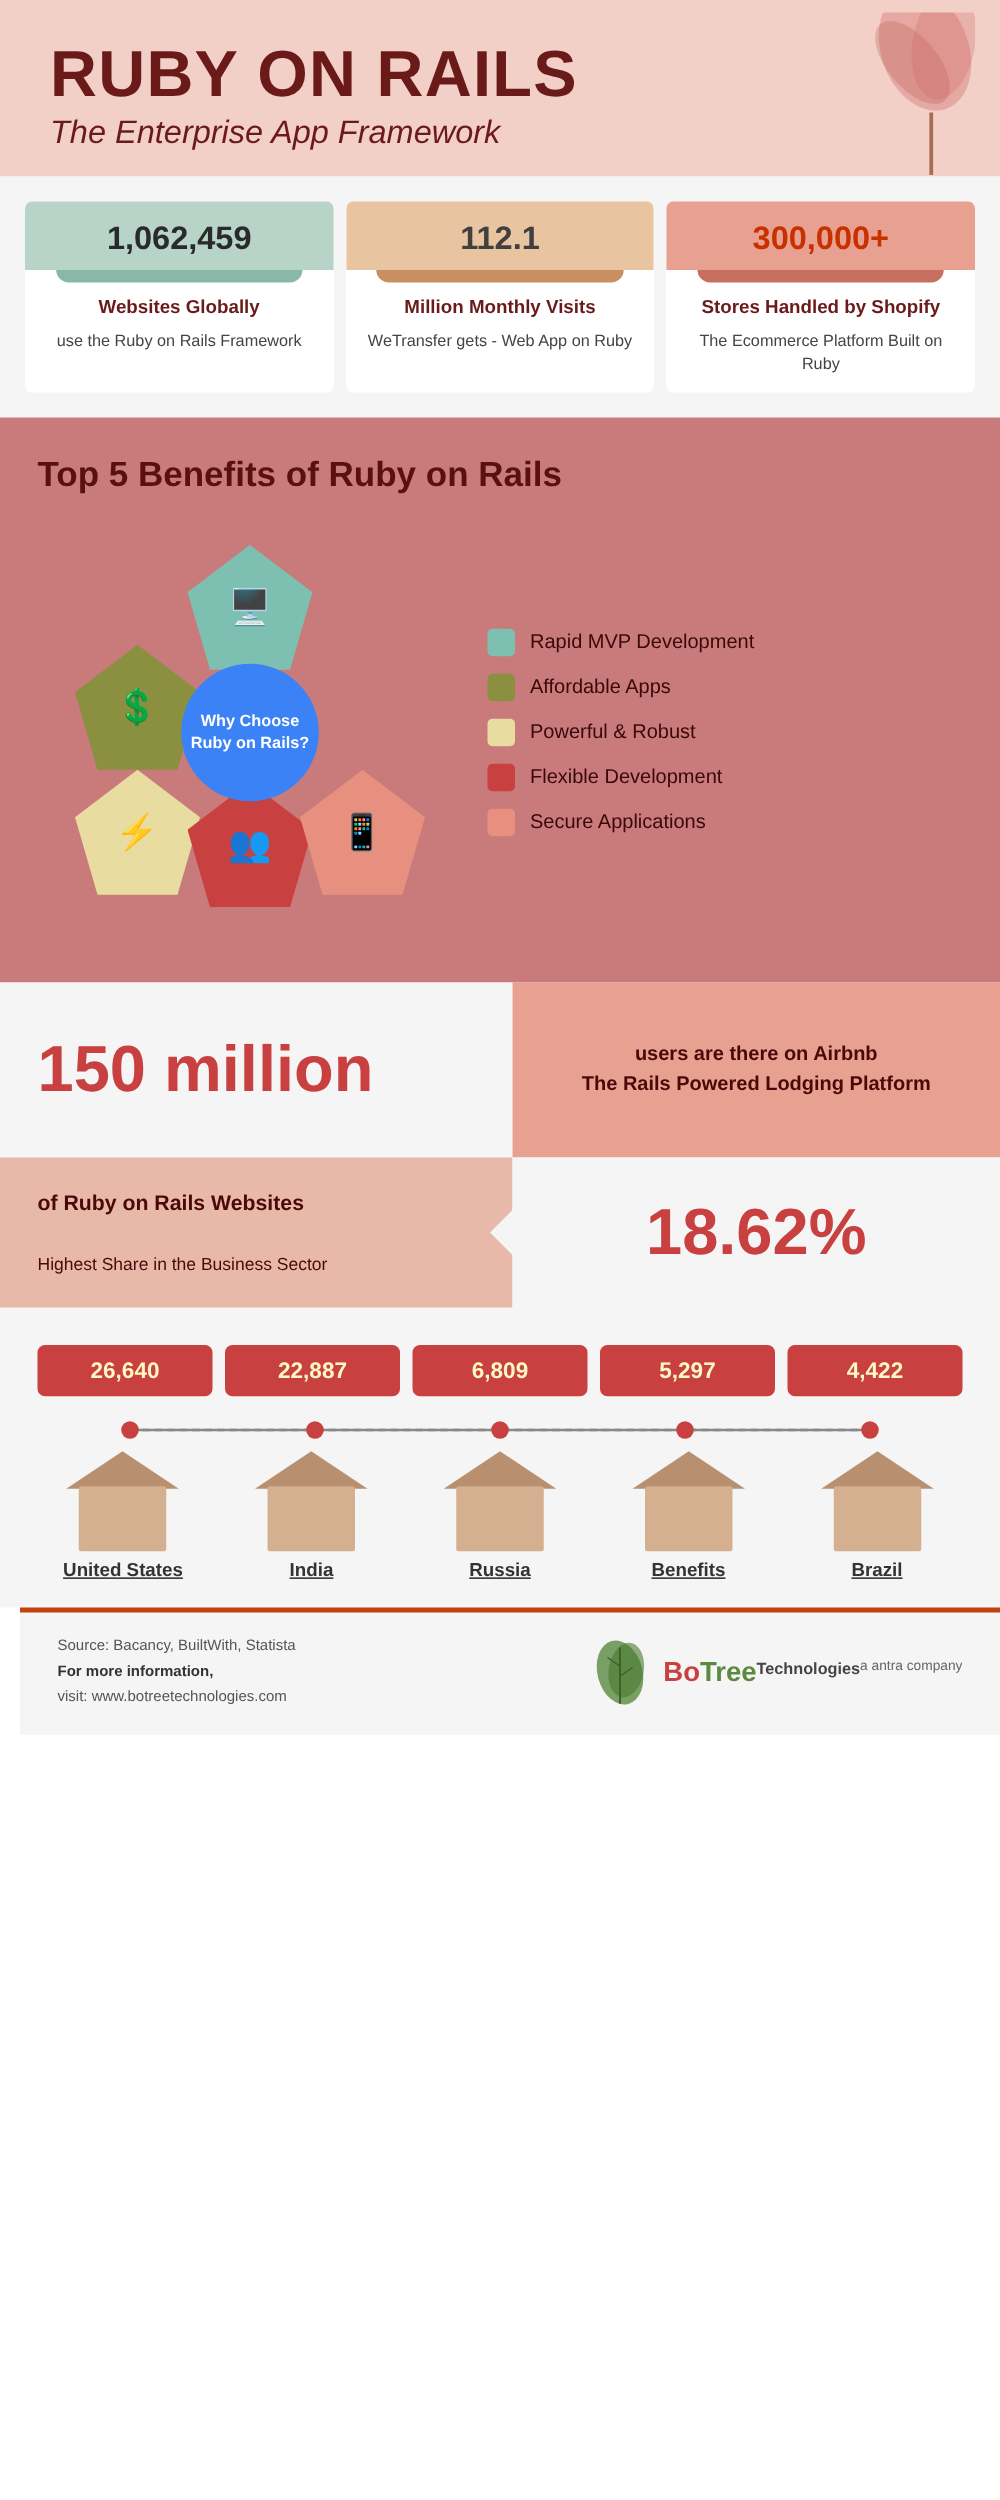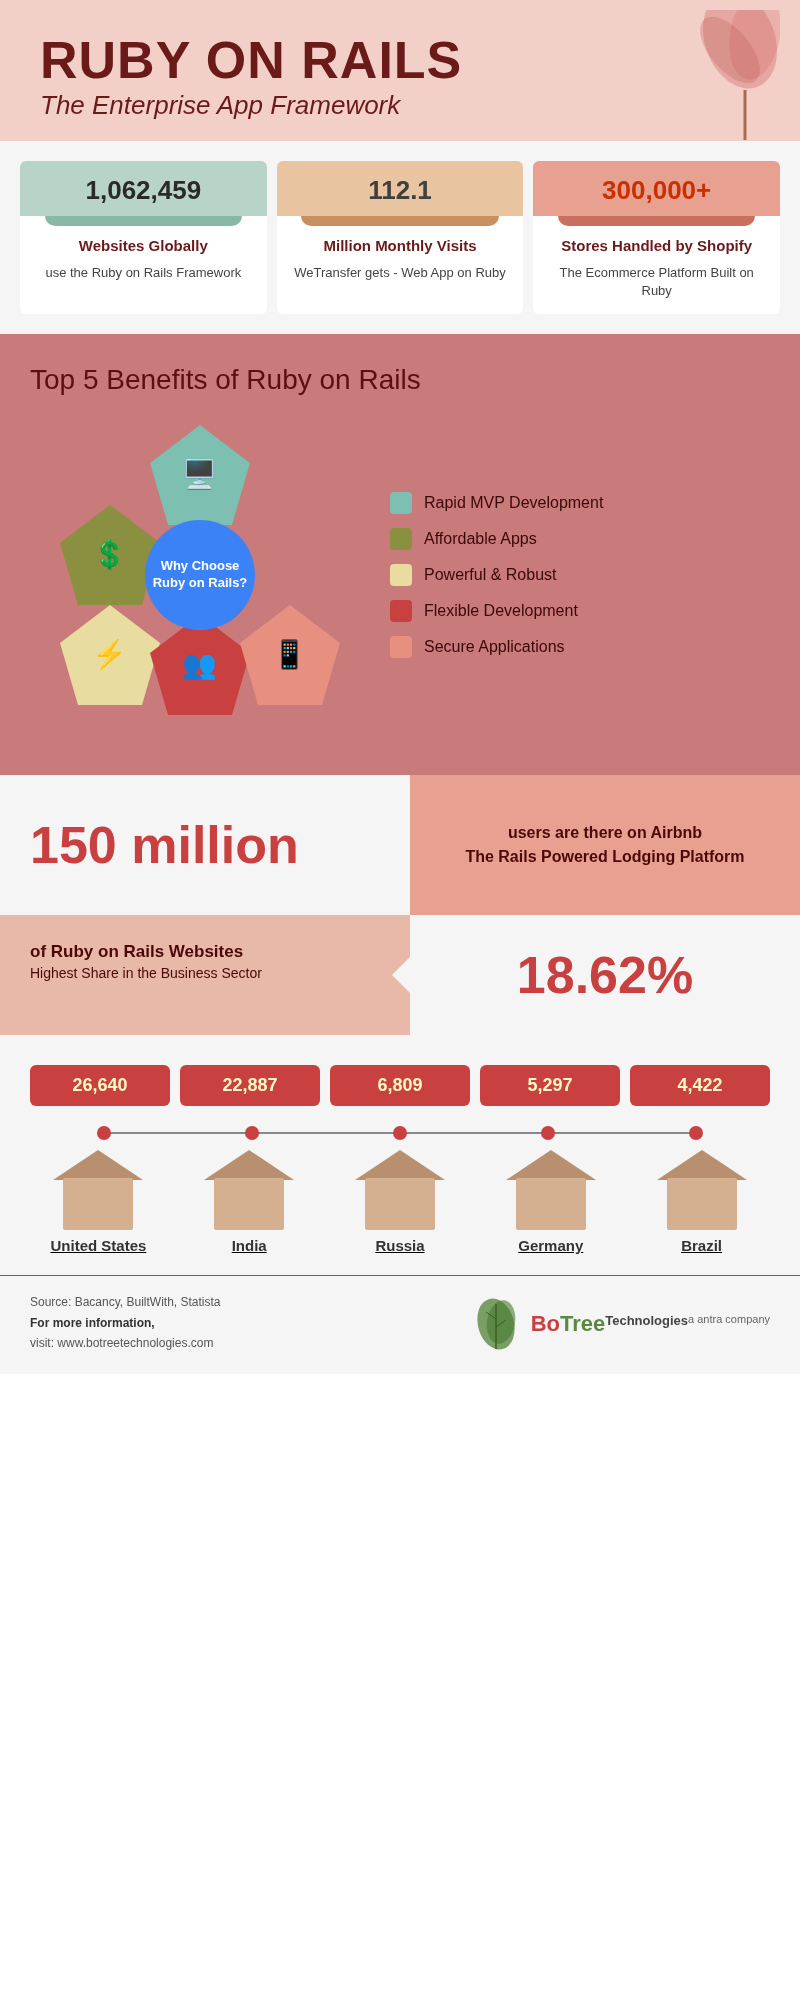--- a/index.html
+++ b/index.html
@@ -93,24 +93,24 @@
     .scroll-tail-red { background: #c87060; }
 
     
     .benefits-section {
       background: #d4787070;
       background: #c97a7a;
       padding: 30px 30px;
     }
     .benefits-title {
       font-size: 28px;
-      font-weight: 400;
+      font-weight: 700;
       color: #5a1010;
       text-align: left;
-      margin-bottom: 9px;
+      margin-bottom: 20px;
     }
     .benefits-content {
       display: flex;
       align-items: center;
       gap: 20px;
     }
     .pentagon-cluster {
       width: 340px;
       height: 340px;
       position: relative;
@@ -213,21 +213,21 @@
     .share-section {
       display: flex;
       min-height: 120px;
     }
     .share-left {
       flex: 1;
       background: #e8b8a8;
       padding: 24px 30px;
       display: flex;
       flex-direction: column;
-      justify-content: flex-start;
+      justify-content: space-between;
     }
     .share-label {
       font-size: 17px;
       font-weight: 700;
       color: #4a0808;
       line-height: 1.5;
     }
     .share-sublabel {
       font-size: 14px;
       color: #4a0808;
@@ -359,21 +359,22 @@
       line-height: 1.3;
     }
 
     
     .footer {
       background: #f5f5f5;
       padding: 16px 30px 20px;
       display: flex;
       justify-content: space-between;
       align-items: flex-end;
-      border-top: 1px solid #c2410c;
+      border-top: 4px solid #c2410c;
+      margin-left: 16px;
     }
     .footer-left {
       font-size: 12px;
       color: #555;
       line-height: 1.7;
     }
     .footer-left strong {
       font-weight: 700;
       color: #333;
     }
@@ -566,21 +567,21 @@
         <div class="house-roof"></div>
         <div class="house-body"></div>
       </div>
       <div class="country-name">Russia</div>
     </div>
     <div class="country-house">
       <div class="house-shape">
         <div class="house-roof"></div>
         <div class="house-body"></div>
       </div>
-      <div class="country-name">Germany</div>
+      <div class="country-name">Benefits</div>
     </div>
     <div class="country-house">
       <div class="house-shape">
         <div class="house-roof"></div>
         <div class="house-body"></div>
       </div>
       <div class="country-name">Brazil</div>
     </div>
   </div>
 </div>

